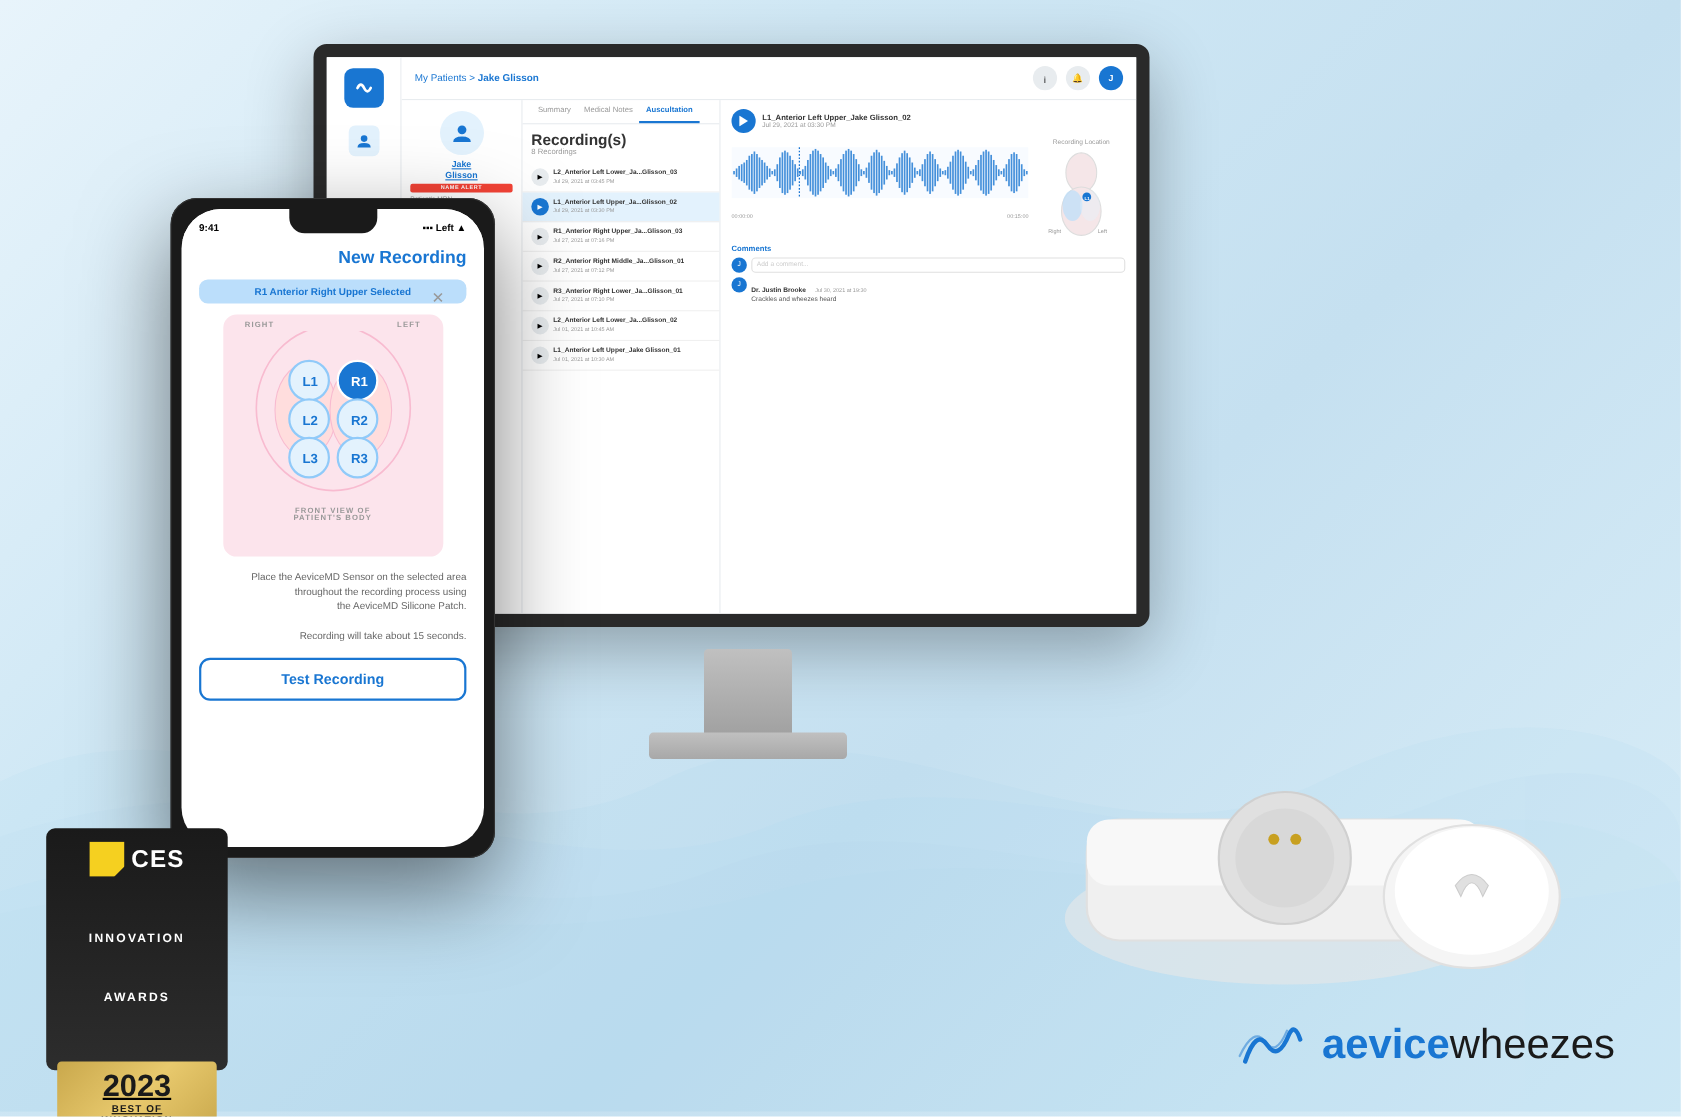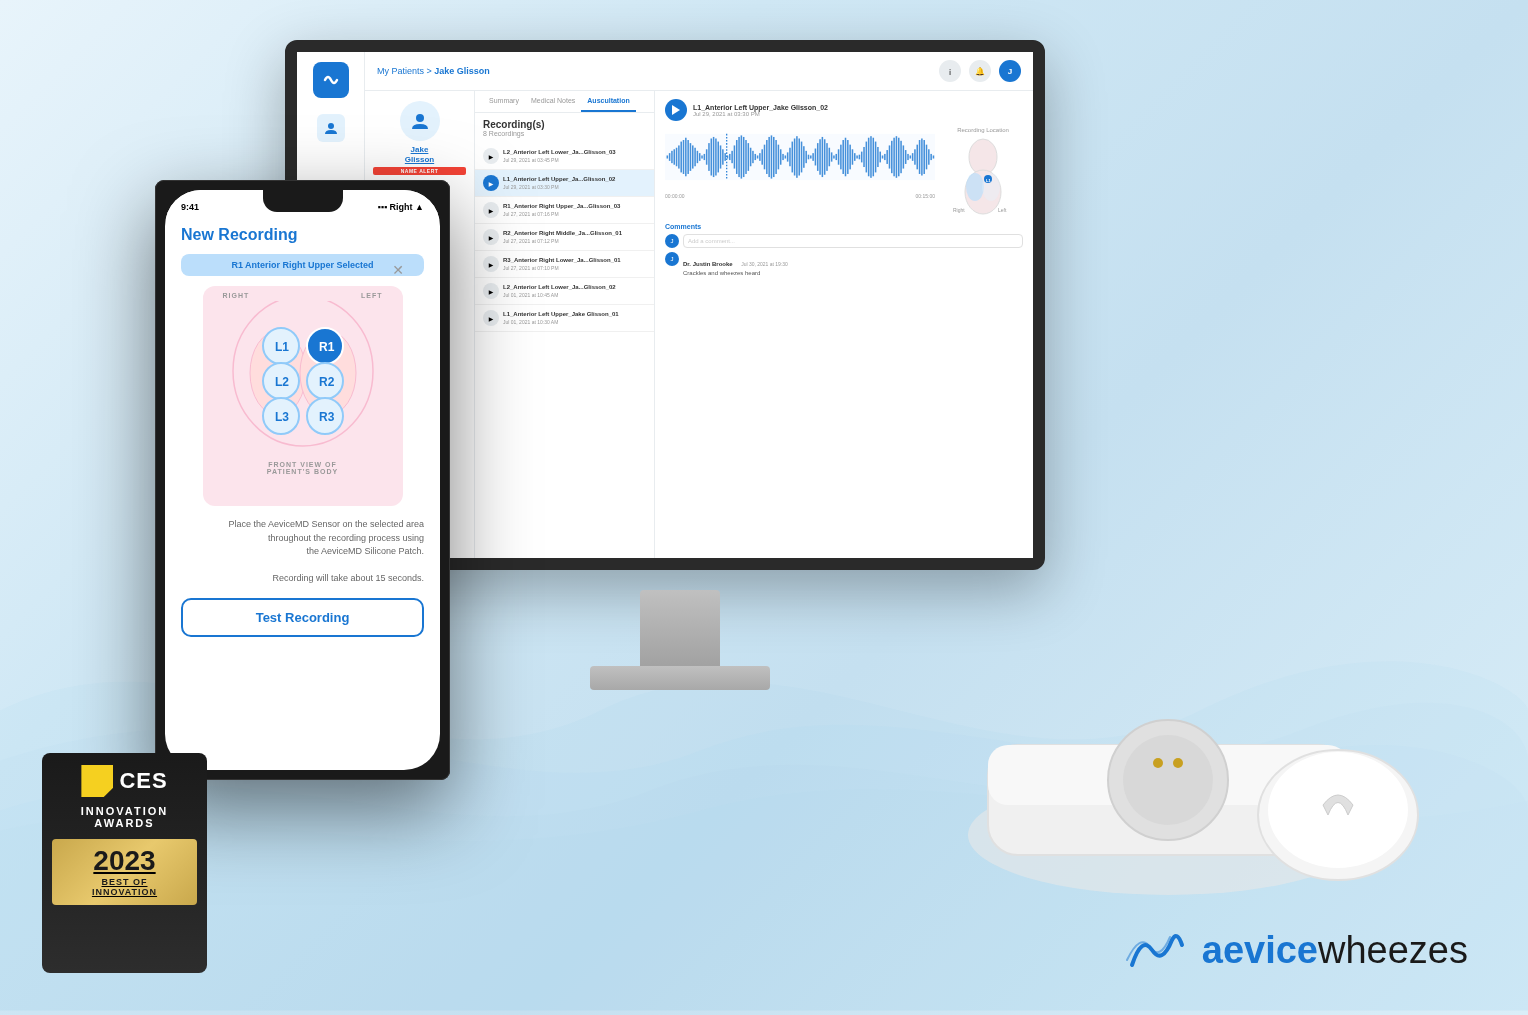--- a/index.html
+++ b/index.html
@@ -30,20 +30,21 @@
       bottom: 42px;
       width: 165px;
       height: 220px;
       background: linear-gradient(180deg, #1a1a1a 0%, #2d2d2d 100%);
       border-radius: 8px;
       display: flex;
       flex-direction: column;
       align-items: center;
       padding: 12px 10px;
       z-index: 10;
+      gap: 42px;
     }
     .ces-logo-area {
       display: flex;
       align-items: center;
       gap: 6px;
       margin-bottom: 4px;
     }
     .ces-yellow-shape {
       width: 32px;
       height: 32px;
@@ -274,21 +275,21 @@
     }
     .tab-item.active {
       color: #1976d2;
       border-bottom: 2px solid #1976d2;
       font-weight: 600;
     }
     .recordings-header {
       padding: 6px 8px;
     }
     .recordings-title {
-      font-size: 10px;
+      font-size: 14px;
       font-weight: 700;
       color: #333;
     }
     .recordings-count {
       font-size: 7px;
       color: #999;
     }
     .recording-item {
       padding: 5px 8px;
       border-bottom: 1px solid #f0f0f0;
@@ -454,21 +455,21 @@
       top: 180px;
       left: 155px;
       width: 295px;
       height: 600px;
       z-index: 8;
     }
     .phone-body {
       width: 100%;
       height: 100%;
       background: #1a1a1a;
-      border-radius: 9px;
+      border-radius: 24px;
       padding: 10px;
       box-shadow: 0 30px 80px rgba(0,0,0,0.5), inset 0 0 0 1px #333;
       position: relative;
     }
     .phone-notch {
       position: absolute;
       top: 10px;
       left: 50%;
       transform: translateX(-50%);
       width: 80px;
@@ -492,21 +493,21 @@
       align-items: center;
       justify-content: space-between;
       padding: 6px 16px 0;
       font-size: 9px;
       font-weight: 700;
     }
     .phone-content {
       padding: 8px 16px;
     }
     .phone-title {
-      text-align: left;
+      text-align: right;
       font-size: 16px;
       font-weight: 700;
       color: #1976d2;
       margin-bottom: 10px;
     }
     .close-btn {
       position: absolute;
       right: 20px;
       top: 36px;
       font-size: 14px;
@@ -925,21 +926,21 @@
   <div class="monitor-stand"></div>
   <div class="monitor-base"></div>
 </div>
 
 <div class="phone-container">
   <div class="phone-body">
     <div class="phone-notch"></div>
     <div class="phone-screen">
       <div class="phone-status-bar">
         <span>9:41</span>
-        <span>▪▪▪ Right ▲</span>
+        <span>▪▪▪ Left ▲</span>
       </div>
       <div class="phone-content">
         <div style="position:relative;">
           <div class="phone-title">New Recording</div>
           <div class="close-btn">✕</div>
         </div>
         <div class="selected-area-banner">R1 Anterior Right Upper Selected</div>
 
         <div class="body-diagram-phone">
           <div class="chest-diagram-bg">

